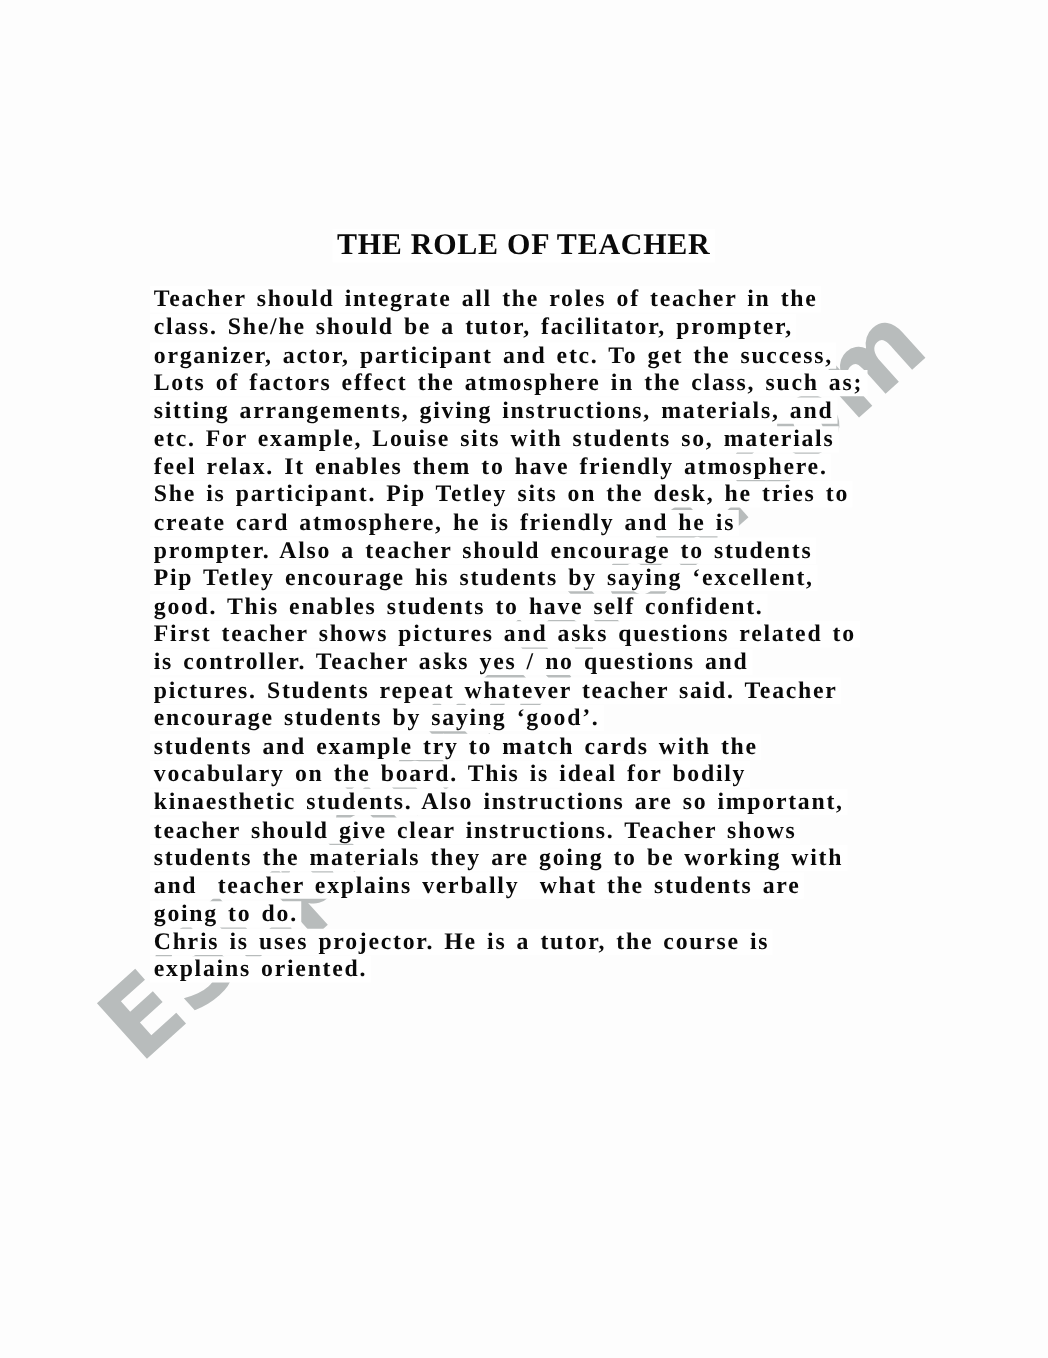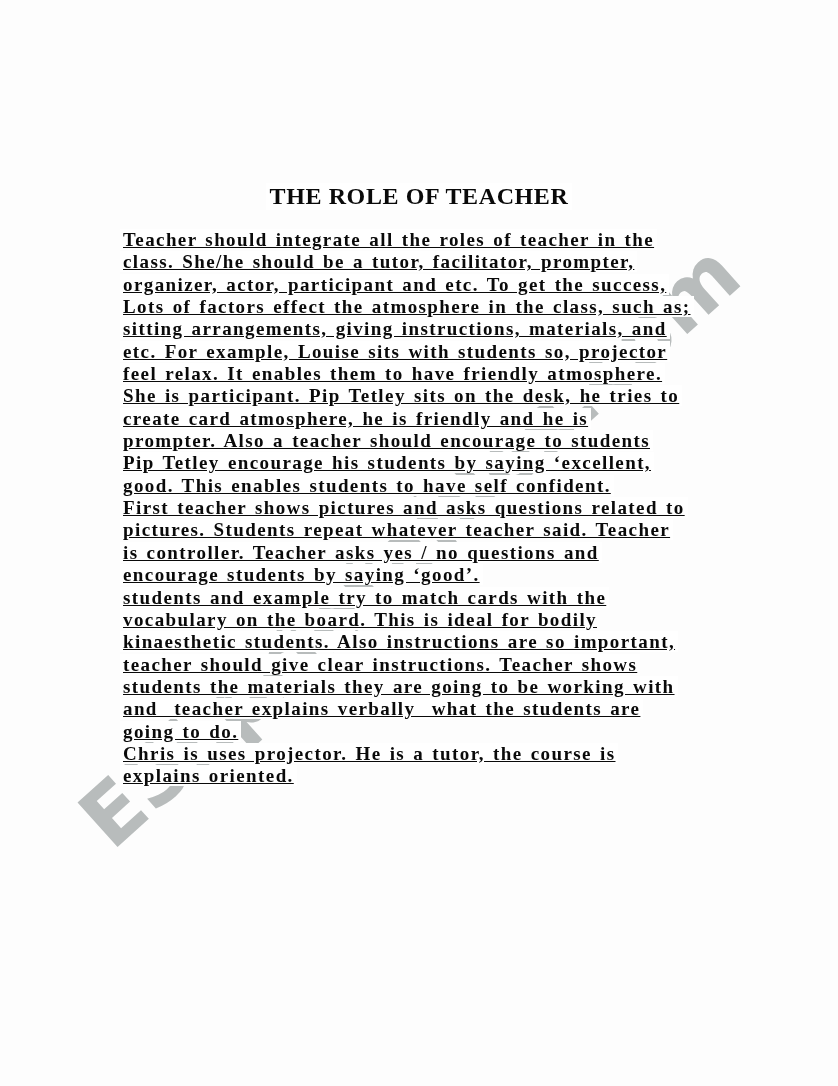--- a/index.html
+++ b/index.html
@@ -63,21 +63,20 @@
   .line-text {
     background: var(--line-highlight);
     color: var(--text);
     font-family: "Liberation Serif", serif;
     font-weight: bold;
     font-size: 19px;
     letter-spacing: 1.4px;
     word-spacing: 2px;
     white-space: pre;
     padding: 0 3px;
-    text-decoration: underline;
   }
 </style>
 </head>
 <body>
 
 <div class="page">
 
   <svg class="watermark-layer" viewBox="0 0 838 1086" xmlns="http://www.w3.org/2000/svg">
     <text class="watermark-text" x="112" y="852" transform="rotate(-42 112 852)" textLength="852" lengthAdjust="spacingAndGlyphs">ESLprintables.com</text>
   </svg>
@@ -85,30 +84,30 @@
   <div class="doc-title">
     <span>THE ROLE OF TEACHER</span>
   </div>
 
   <div class="body-text">
       <div class="line"><span class="line-text">Teacher should integrate all the roles of teacher in the</span></div>
       <div class="line"><span class="line-text">class. She/he should be a tutor, facilitator, prompter,</span></div>
       <div class="line"><span class="line-text">organizer, actor, participant and etc. To get the success,</span></div>
       <div class="line"><span class="line-text">Lots of factors effect the atmosphere in the class, such as;</span></div>
       <div class="line"><span class="line-text">sitting arrangements, giving instructions, materials, and</span></div>
-      <div class="line"><span class="line-text">etc. For example, Louise sits with students so, projector</span></div>
+      <div class="line"><span class="line-text">etc. For example, Louise sits with students so, materials</span></div>
       <div class="line"><span class="line-text">feel relax. It enables them to have friendly atmosphere.</span></div>
       <div class="line"><span class="line-text">She is participant. Pip Tetley sits on the desk, he tries to</span></div>
       <div class="line"><span class="line-text">create card atmosphere, he is friendly and he is</span></div>
       <div class="line"><span class="line-text">prompter. Also a teacher should encourage to students</span></div>
       <div class="line"><span class="line-text">Pip Tetley encourage his students by saying ‘excellent,</span></div>
       <div class="line"><span class="line-text">good. This enables students to have self confident.</span></div>
       <div class="line"><span class="line-text">First teacher shows pictures and asks questions related to</span></div>
+      <div class="line"><span class="line-text">is controller. Teacher asks yes / no questions and</span></div>
       <div class="line"><span class="line-text">pictures. Students repeat whatever teacher said. Teacher</span></div>
-      <div class="line"><span class="line-text">is controller. Teacher asks yes / no questions and</span></div>
       <div class="line"><span class="line-text">encourage students by saying ‘good’.</span></div>
       <div class="line"><span class="line-text">students and example try to match cards with the</span></div>
       <div class="line"><span class="line-text">vocabulary on the board. This is ideal for bodily</span></div>
       <div class="line"><span class="line-text">kinaesthetic students. Also instructions are so important,</span></div>
       <div class="line"><span class="line-text">teacher should give clear instructions. Teacher shows</span></div>
       <div class="line"><span class="line-text">students the materials they are going to be working with</span></div>
       <div class="line"><span class="line-text">and  teacher explains verbally  what the students are</span></div>
       <div class="line"><span class="line-text">going to do.</span></div>
       <div class="line"><span class="line-text">Chris is uses projector. He is a tutor, the course is</span></div>
       <div class="line"><span class="line-text">explains oriented.</span></div>

